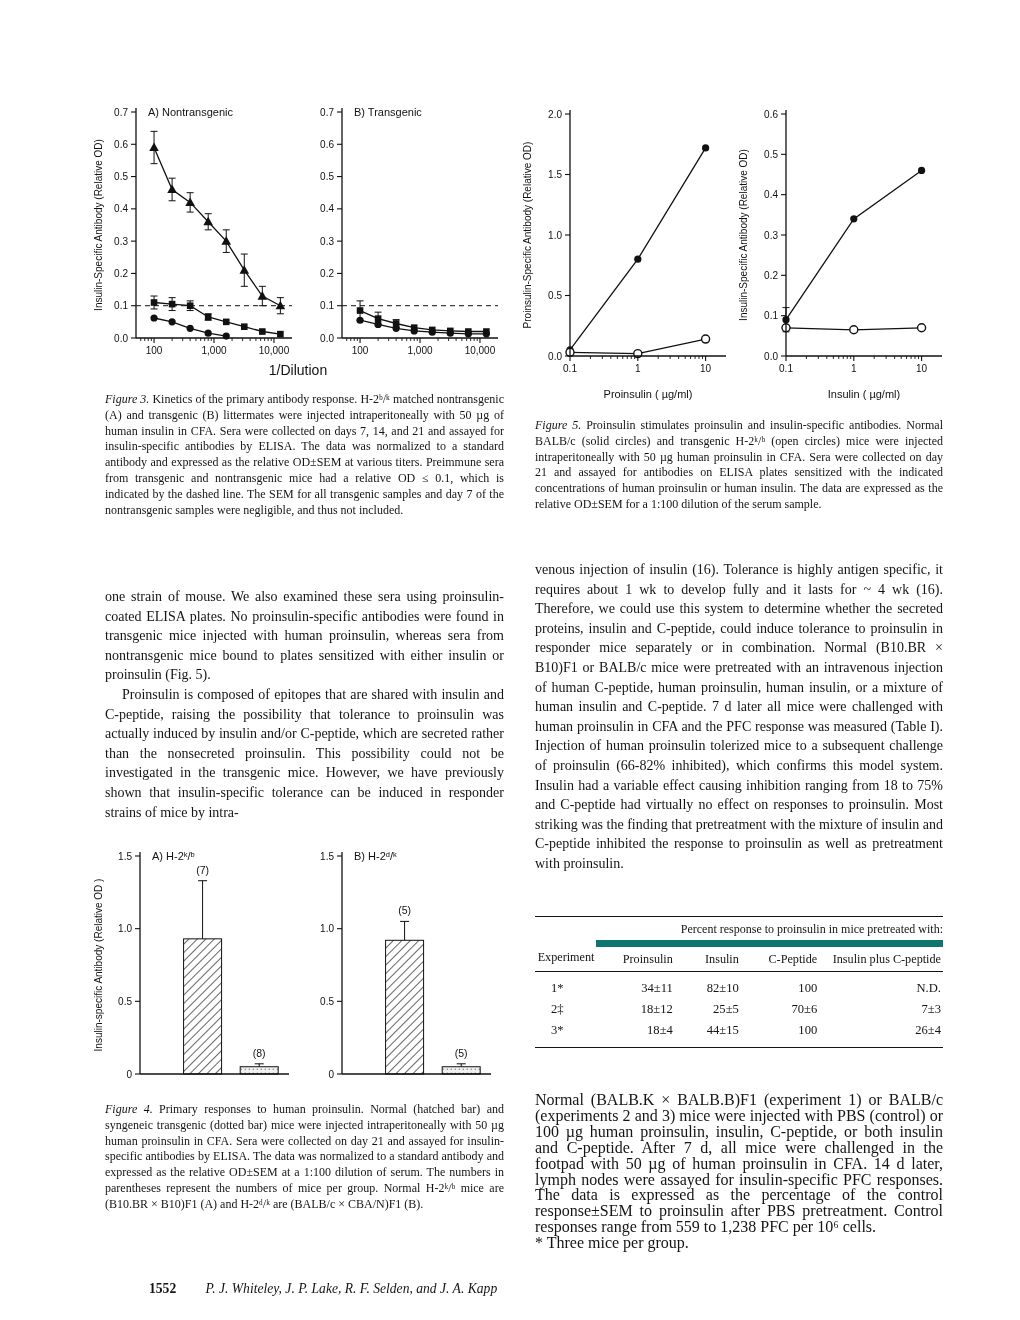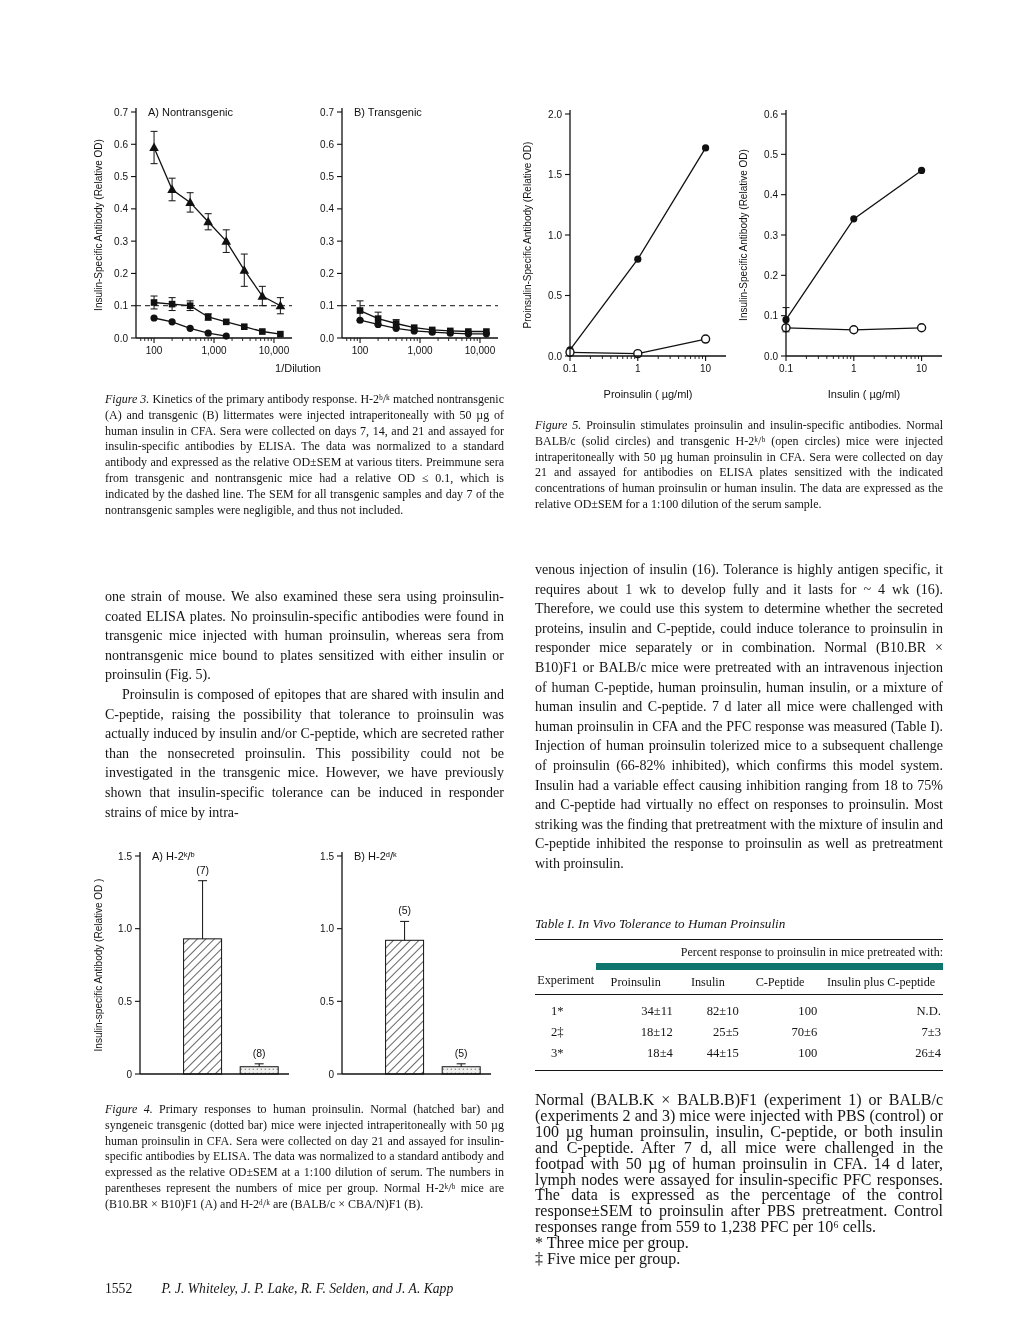--- a/index.html
+++ b/index.html
@@ -5,45 +5,45 @@
   html,body{margin:0;padding:0;}
   body{
     width:1020px;height:1320px;position:relative;background:#ffffff;
     font-family:"Liberation Serif","DejaVu Serif",serif;color:#141414;
     overflow:hidden;
   }
   .abs{position:absolute;}
   svg{display:inline-block;vertical-align:top;overflow:visible;}
   .shared-xlabel{
     text-align:center;font-family:"Liberation Sans","DejaVu Sans",sans-serif;
-    font-size:11px;color:#111;margin-top:2px;
+    font-size:14px;color:#111;margin-top:2px;
   }
   .caption{font-size:12px;line-height:15.8px;text-align:justify;}
   .caption .figlabel{font-style:italic;}
   .body-text{font-size:14px;line-height:19.6px;text-align:justify;}
   .body-text p{margin:0;}
   .body-text .indent{text-indent:17px;}
   .footnote{font-size:16px;line-height:15.9px;text-align:justify;}
   .footnote p{margin:0;}
 
   #table1 .table-title{font-style:italic;font-size:13.2px;padding-bottom:7px;}
   #table1 table{width:100%;border-collapse:collapse;border-top:1.2px solid #141414;}
   #table1 th{font-weight:normal;white-space:nowrap;}
   #table1 .spanner{text-align:right;padding:5px 0 3px 0;border-bottom:7px solid #0f766e;font-size:12px;}
-  #table1 .colheads th{padding:5px 2px 4px 2px;border-bottom:1px solid #141414;text-align:center;font-size:12.2px;}
-  #table1 .colheads th:first-child{text-align:center;margin-top:44px;}
+  #table1 .colheads th{padding:5px 2px 4px 2px;border-bottom:1px solid #141414;text-align:right;font-size:12.2px;}
+  #table1 .colheads th:first-child{text-align:right;margin-top:44px;}
   #table1 td{text-align:right;padding:3px 2px;font-size:12.6px;}
   #table1 td:first-child{text-align:left;padding-left:16px;}
   #table1 tbody tr:first-child td{padding-top:9px;}
   #table1 tbody tr:last-child td{padding-bottom:9px;border-bottom:1.2px solid #141414;}
   #table1 .c1{width:14%;} #table1 .c2{width:19%;} #table1 .c3{width:16%;}
   #table1 .c4{width:19%;} #table1 .c5{width:30%;}
 
   #footer{font-size:13.6px;}
-  #footer .pagenum{font-weight:normal;}
+  #footer .pagenum{font-weight:bold;margin-left:44px;}
   #footer .authors{font-style:italic;margin-left:26px;}
 </style>
 </head>
 <body>
 
 <div>
 
   <div class="abs" style="left:92px;top:98px;width:412px;">
     <svg id="fig3a" width="206" height="262">
         <line x1="44" y1="207.71428571428572" x2="200" y2="207.71428571428572" stroke="#111" stroke-width="1" stroke-dasharray="5 4"></line>
@@ -415,21 +415,20 @@
         <text x="56" y="20" font-size="11" text-anchor="start" fill="#111" font-family="&quot;Liberation Sans&quot;,&quot;DejaVu Sans&quot;,sans-serif">B) H-2ᵈ/ᵏ</text>
       </svg>
   </div>
 
   <div class="abs caption" style="left:105px;top:1102px;width:399px;">
     <span class="figlabel">Figure 4.</span>
     <span>Primary responses to human proinsulin. Normal (hatched bar) and syngeneic transgenic (dotted bar) mice were injected intraperitoneally with 50 µg human proinsulin in CFA. Sera were collected on day 21 and assayed for insulin-specific antibodies by ELISA. The data was normalized to a standard antibody and expressed as the relative OD±SEM at a 1:100 dilution of serum. The numbers in parentheses represent the numbers of mice per group. Normal H-2ᵏ/ᵇ mice are (B10.BR × B10)F1 (A) and H-2ᵈ/ᵏ are (BALB/c × CBA/N)F1 (B).</span>
   </div>
 
   <div class="abs" id="table1" style="left:535px;top:916px;width:408px;">
-    <div class="table-title">Table I. In Vivo Tolerance to Human Proinsulin</div>
     <table>
       <thead>
         <tr class="spanner-row">
           <th class="c1"></th>
           <th class="spanner" colspan="4">Percent response to proinsulin in mice pretreated with:</th>
         </tr>
         <tr class="colheads">
           <th class="c1">Experiment</th>
           <th class="c2">Proinsulin</th>
           <th class="c3">Insulin</th>
@@ -459,21 +458,20 @@
           <td>100</td>
           <td>26±4</td>
         </tr>
       </tbody>
     </table>
   </div>
 
   <div class="abs footnote" style="left:535px;top:1092px;width:408px;">
     <p>Normal (BALB.K × BALB.B)F1 (experiment 1) or BALB/c (experiments 2 and 3) mice were injected with PBS (control) or 100 µg human proinsulin, insulin, C-peptide, or both insulin and C-peptide. After 7 d, all mice were challenged in the footpad with 50 µg of human proinsulin in CFA. 14 d later, lymph nodes were assayed for insulin-specific PFC responses. The data is expressed as the percentage of the control response±SEM to proinsulin after PBS pretreatment. Control responses range from 559 to 1,238 PFC per 10⁶ cells.</p>
     <p>* Three mice per group.</p>
-    <p>‡ Five mice per group.</p>
   </div>
 
   <div class="abs" id="footer" style="left:105px;top:1281px;width:700px;">
     <span class="pagenum">1552</span>
     <span class="authors">P. J. Whiteley, J. P. Lake, R. F. Selden, and J. A. Kapp</span>
   </div>
 
 </div>
 
 </body></html>

